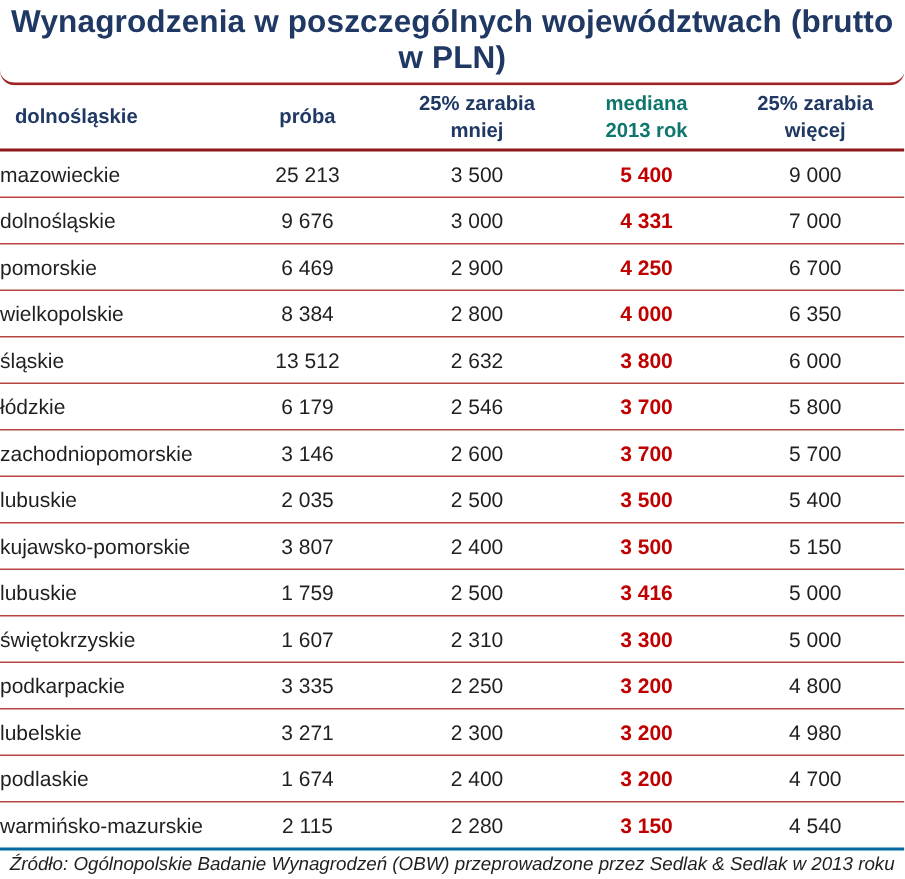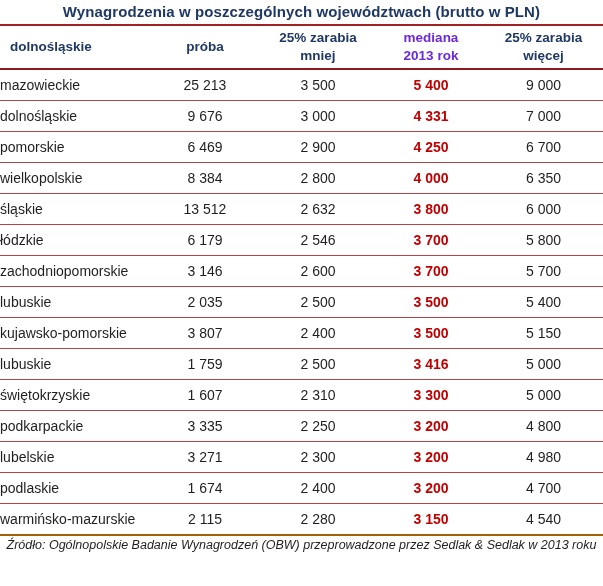--- a/index.html
+++ b/index.html
@@ -13,26 +13,27 @@
     width: 603px;
     height: 586px;
     background: #ffffff;
     overflow: hidden;
     box-sizing: border-box;
   }
   .title {
     width: 603px;
     box-sizing: border-box;
     text-align: center;
-    font-size: 15px;
+    font-size: 21px;
     font-weight: bold;
     color: #1F3864;
     padding: 3px 0 4px 0;
     border-bottom: 2px solid #A02222;
     letter-spacing: 0.1px;
+    border-radius: 10px;
   }
   table.salary {
     width: 603px;
     border-collapse: collapse;
     table-layout: fixed;
   }
   col.c1 { width: 152px; }
   col.c2 { width: 106px; }
   col.c3 { width: 120px; }
   col.c4 { width: 106px; }
@@ -46,41 +47,41 @@
     font-weight: bold;
     color: #1F3864;
     border-bottom: 2px solid #8E1B1B;
     padding: 0;
     line-height: 18px;
   }
   thead th.first {
     text-align: left;
     padding-left: 10px;
   }
-  thead th.hl { color: #6d28d9; }
+  thead th.hl { color: #0f766e; }
 
   tbody td {
     height: 30px;
     vertical-align: middle;
     text-align: center;
     font-size: 14px;
     color: #1f1f1f;
     border-bottom: 1px solid #B94444;
     padding: 0;
     line-height: 17px;
   }
   tbody td.first {
     text-align: left;
   }
   tbody td.hl {
     color: #C00000;
     font-weight: bold;
   }
   tbody tr:last-child td {
-    border-bottom: 2px solid #a16207;
+    border-bottom: 2px solid #0369a1;
   }
   .source {
     width: 603px;
     box-sizing: border-box;
     text-align: center;
     font-size: 12.5px;
     font-style: italic;
     color: #1f1f1f;
     padding-top: 2px;
   }

